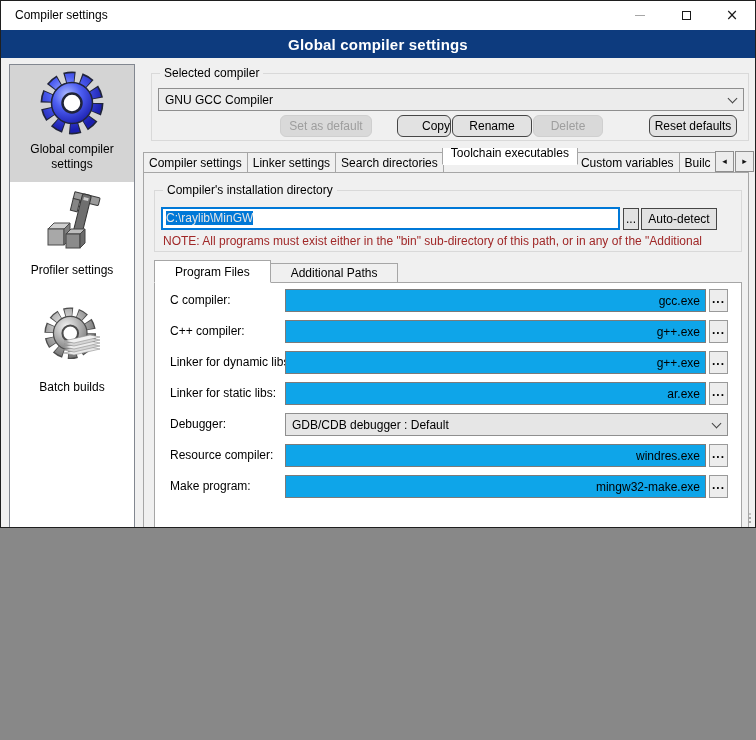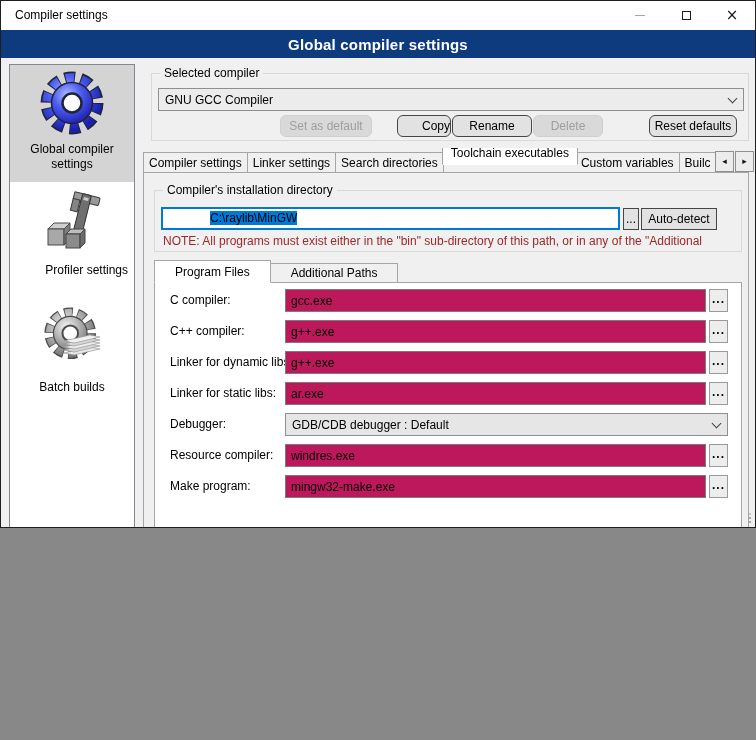--- a/index.html
+++ b/index.html
@@ -27,21 +27,21 @@
 
   
   .sidebar{ position:absolute; left:8px; top:63px; width:126px; height:628px;
             background:#fff; border:1px solid #828790; overflow:hidden; }
   .side-item{ width:100%; text-align:center; cursor:default; }
   .side-item .lbl{ display:block; font-size:12px; line-height:15px; padding:0 6px; }
   .side-item.sel{ background:#d4d4d4; }
   .item1{ padding:6px 0 10px; }
   .item1 .lbl{ margin-top:7px; }
   .item2{ margin-top:8px; padding-top:1px; }
-  .item2 .lbl{ margin-top:8px;text-align:right; }
+  .item2 .lbl{ margin-top:8px; }
   .item3{ margin-top:27px; }
   .item3 .lbl{ margin-top:11px; }
   .icon64{ width:64px; height:64px; display:block; margin:0 auto; }
 
   
   .groupbox{ position:absolute; border:1px solid #d9d9d9; background:transparent; }
   .groupbox > .legend{ position:absolute; top:-8px; left:8px; background:#f0f0f0; padding:0 4px; font-size:12px; }
 
   .gb-selected{ left:150px; top:72px; width:598px; height:68px; }
 
@@ -78,42 +78,42 @@
              color:#111; font-family:"DejaVu Sans",sans-serif; cursor:default; }
   .ta-left{ left:714px; } .ta-right{ left:734px; }
 
   
   .page{ position:absolute; left:142px; top:171px; width:606px; height:519px;
          background:#f0f0f0; border:1px solid #a6a6a6; z-index:1; }
 
   .gb-dir{ left:10px; top:17px; width:588px; height:62px; }
   .dirfield{ position:absolute; left:6px; top:16px; width:459px; height:23px; background:#fff;
              border:2px solid #0078d7; line-height:19px; padding:0 3px; white-space:nowrap; overflow:hidden; }
-  .dirfield .seltext{ background:#0078d7; color:#000000;margin-left:44px; }
+  .dirfield .seltext{ background:#0078d7; color:#e5e5e5; }
   .b-dirbrowse{ position:absolute; left:468px; top:17px; width:16px; height:22px; line-height:18px; }
   .b-autodetect{ position:absolute; left:486px; top:17px; width:76px; height:22px; }
   .note{ position:absolute; left:8px; top:43px; width:574px; white-space:nowrap; overflow:hidden;
          color:#a02828; font-size:12px; }
 
   
   .subtabs{ position:absolute; left:10px; top:87px; height:23px; display:flex; align-items:flex-end; z-index:2; }
   .subtab{ height:20px; line-height:19px; padding:0 20px; background:#f0f0f0;
            border:1px solid #a6a6a6; border-left:none; white-space:nowrap; cursor:default; }
   .subtab:first-child{ border-left:1px solid #a6a6a6; }
   .subtab.active{ height:23px; line-height:22px; background:#fff; border-left:1px solid #a6a6a6;
                   border-bottom:1px solid #fff; position:relative; z-index:3; }
   .page2{ position:absolute; left:10px; top:109px; width:588px; height:392px;
           background:#fff; border:1px solid #a6a6a6; z-index:1; }
 
   
   .trow{ position:absolute; left:0; width:100%; height:23px; }
   .trow .rlbl{ position:absolute; left:15px; top:0; line-height:23px; }
   .trow input{ position:absolute; left:130px; top:0; width:421px; height:23px;
-               border:1px solid #7b7b7b; background:#be185d; padding:7px 5px;
-               font-family:inherit; font-size:12px; color:#000; }
+               border:1px solid #7b7b7b; background:#0ea5e9; padding:7px 5px;
+               font-family:inherit; font-size:12px; color:#000;text-align:right; }
   .b-browse{ position:absolute; left:554px; top:0; width:19px; height:23px;
              background:#ededed; border:1px solid #9a9a9a; line-height:19px;
              text-align:center; font-weight:bold; letter-spacing:1px; cursor:default; }
   .combo-dbg{ left:130px; top:0; width:443px; background:#e6e6e6; }
   .r0{top:6px} .r1{top:37px} .r2{top:68px} .r3{top:99px} .r4{top:130px} .r5{top:161px} .r6{top:192px}
 
   
   .b-ok{ position:absolute; left:585px; top:708px; width:74px; height:23px;margin-top:40px; }
   .b-cancel{ position:absolute; left:670px; top:708px; width:74px; height:23px; }
   .grip{ position:absolute; right:3px; bottom:3px; width:12px; height:12px; }

